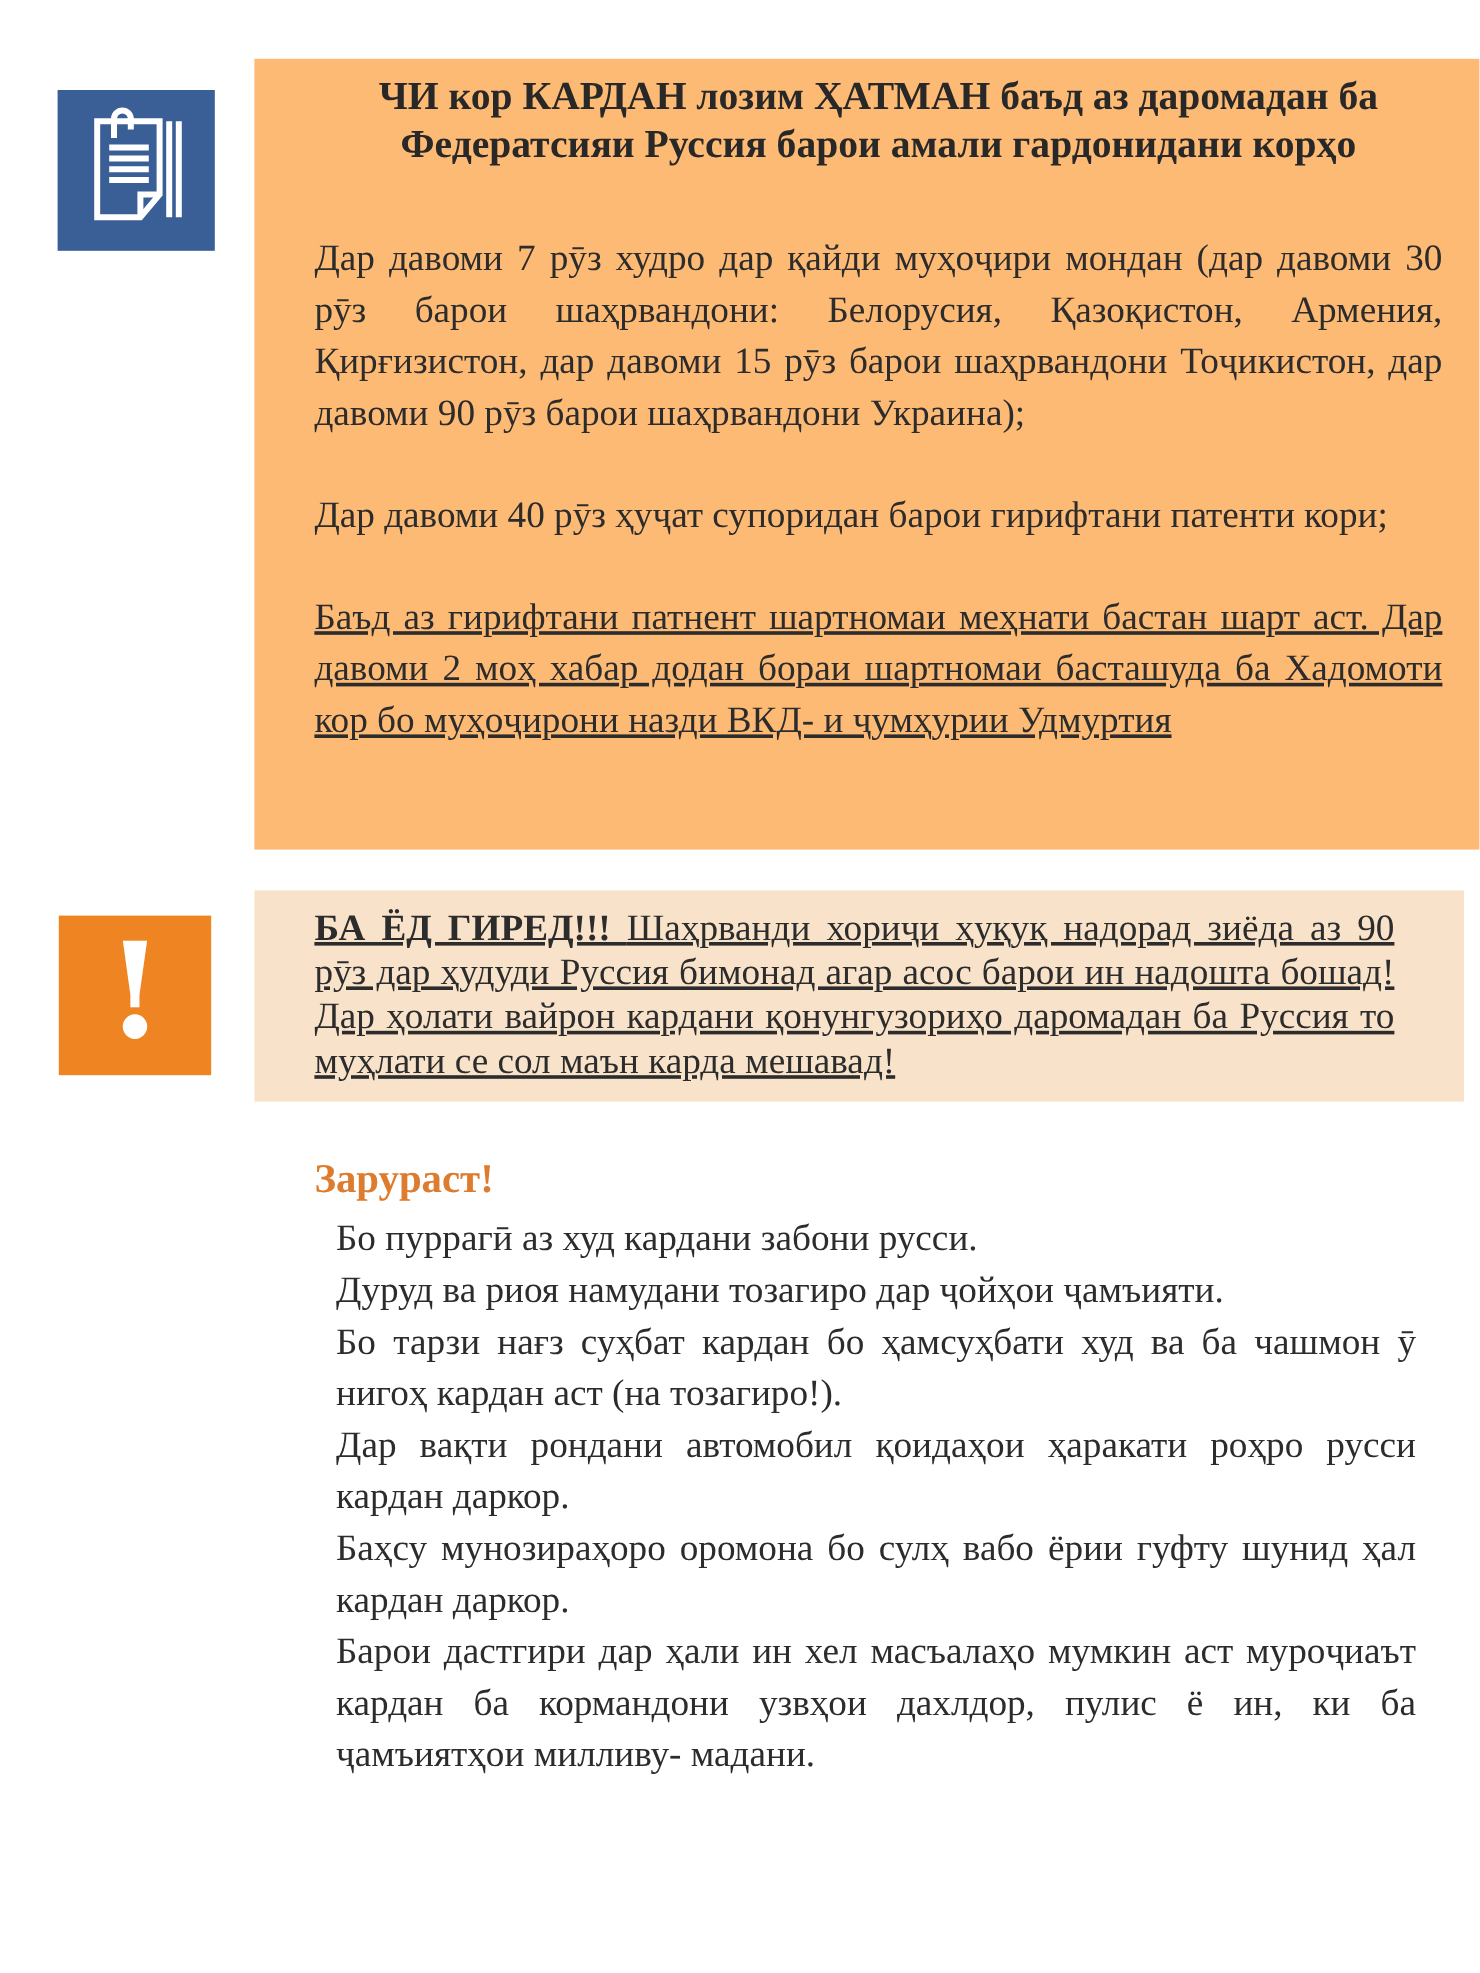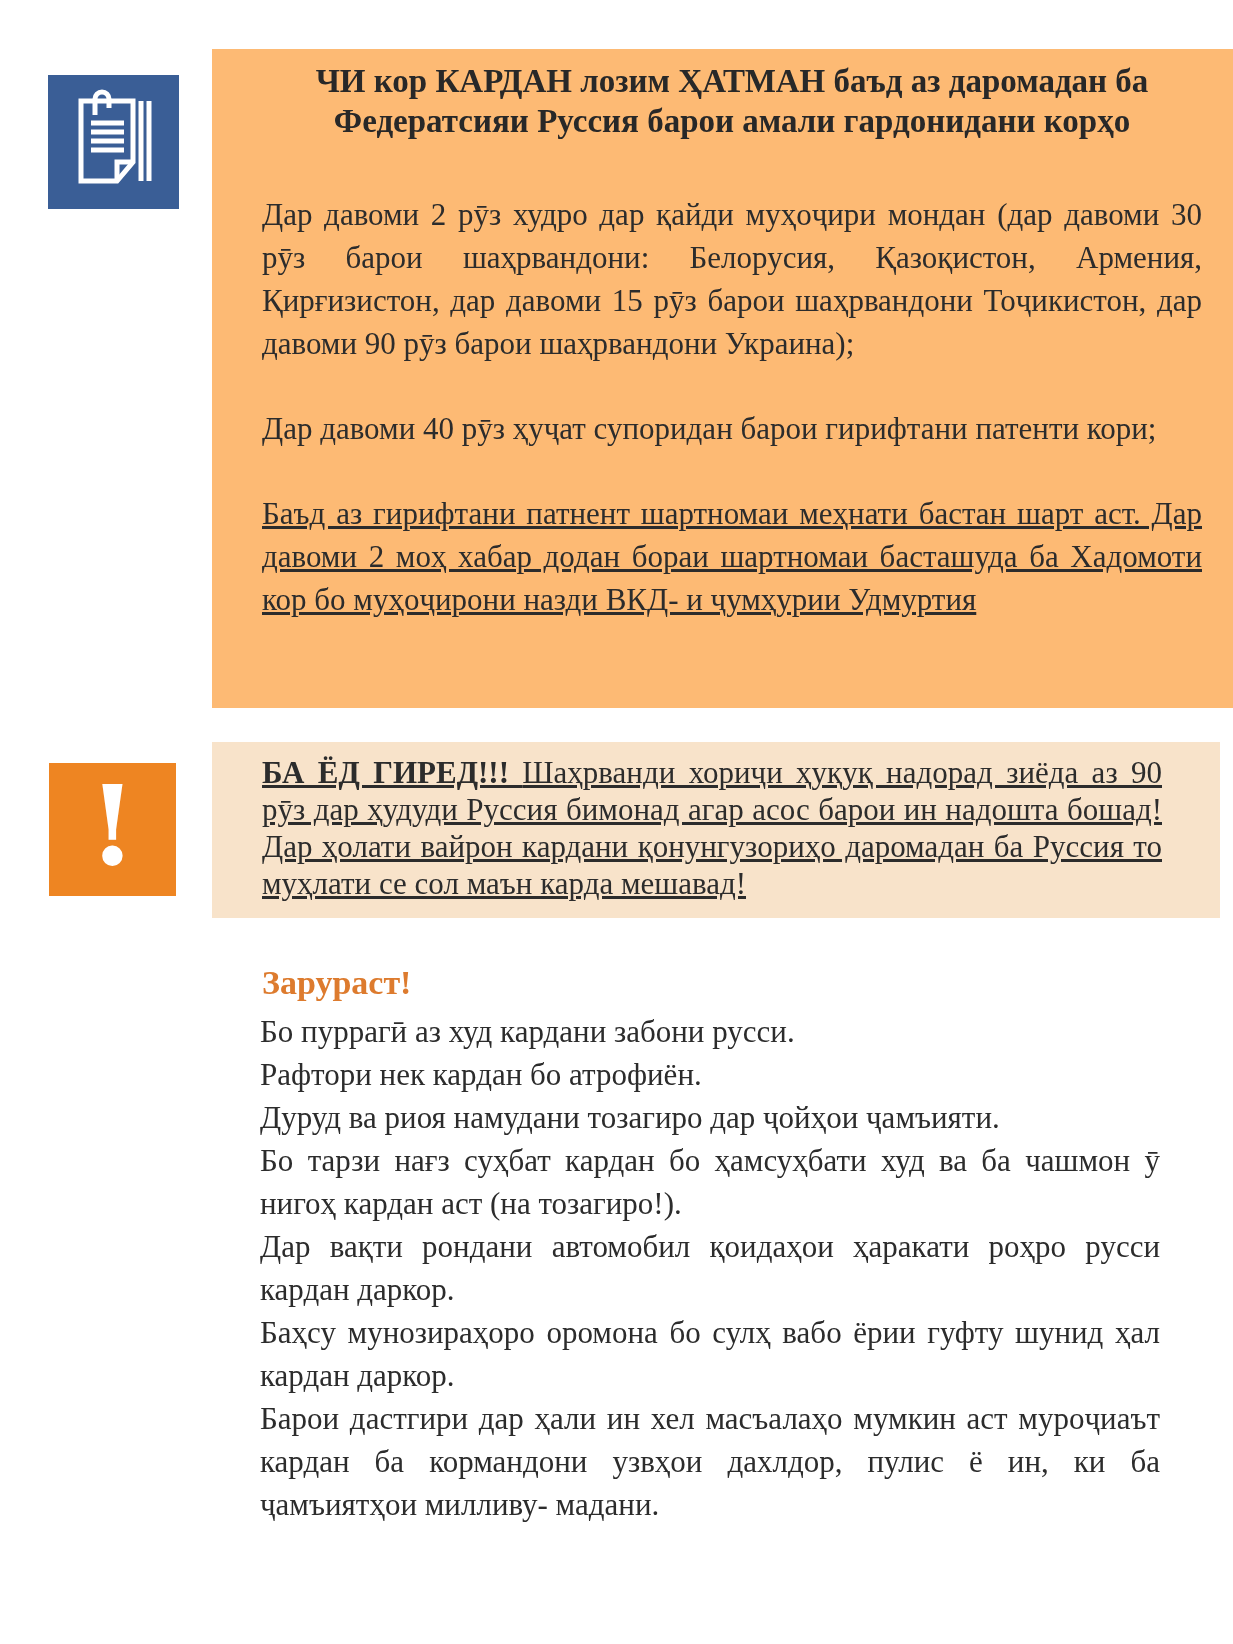--- a/index.html
+++ b/index.html
@@ -80,21 +80,21 @@
     left: 262px; top: 963px;
     width: 900px;
     margin: 0;
     font-size: 34px;
     line-height: 40px;
     font-weight: bold;
     color: #dd7b2e;
   }
   .req-body {
     position: absolute;
-    left: 260px; top: 1010px;
+    left: 280px; top: 1010px;
     width: 900px;
   }
   .req-body p {
     margin: 0;
     font-size: 31px;
     line-height: 43px;
     text-align: justify;
   }
 
   .doc-glyph { width: 100%; height: 100%; display: block; }
@@ -120,37 +120,36 @@
 
       <path d="M47 40 V24 a7 7 0 1 1 14 0 v9"></path>
     </svg>
   </div>
 
   <section class="info-panel">
     <h1 class="info-heading">
       <span>ЧИ кор КАРДАН лозим ҲАТМАН баъд аз даромадан ба</span><br>
       <span>Федератсияи Руссия барои  амали гардонидани корҳо</span>
     </h1>
-    <p class="body-par">Дар давоми 2 рӯз худро дар қайди муҳоҷири мондан (дар давоми 30 рӯз барои шаҳрвандони: Белорусия, Қазоқистон, Армения, Қирғизистон, дар давоми 15 рӯз барои шаҳрвандони Тоҷикистон, дар давоми 90 рӯз барои шаҳрвандони Украина);</p>
+    <p class="body-par">Дар давоми 7 рӯз худро дар қайди муҳоҷири мондан (дар давоми 30 рӯз барои шаҳрвандони: Белорусия, Қазоқистон, Армения, Қирғизистон, дар давоми 15 рӯз барои шаҳрвандони Тоҷикистон, дар давоми 90 рӯз барои шаҳрвандони Украина);</p>
     <p class="body-par">Дар давоми 40 рӯз ҳуҷат супоридан барои гирифтани патенти кори;</p>
     <p class="body-par">Баъд аз гирифтани патнент шартномаи меҳнати бастан шарт аст. Дар давоми 2 моҳ хабар додан бораи шартномаи басташуда ба Хадомоти кор бо муҳоҷирони назди ВКД- и ҷумҳурии Удмуртия</p>
   </section>
 
   <div class="tile alert-tile">
     <span class="bang">!</span>
   </div>
 
   <section class="alert-panel">
     <p><strong class="lead">БА ЁД ГИРЕД!!! </strong><span>Шаҳрванди хориҷи ҳуқуқ надорад зиёда аз 90 рӯз дар ҳудуди Руссия бимонад агар асос барои ин надошта бошад! Дар ҳолати вайрон кардани қонунгузориҳо даромадан ба Руссия то муҳлати се сол маън карда мешавад!</span></p>
   </section>
 
   <h2 class="req-heading">Зарураст!</h2>
   <section class="req-body">
     <p>Бо пуррагӣ аз худ кардани забони русси.</p>
-    <p>Рафтори нек кардан бо атрофиён.</p>
     <p>Дуруд ва риоя намудани тозагиро дар ҷойҳои ҷамъияти.</p>
     <p>Бо тарзи нағз суҳбат кардан бо ҳамсуҳбати худ ва ба чашмон ӯ нигоҳ кардан аст (на тозагиро!).</p>
     <p>Дар вақти рондани автомобил қоидаҳои ҳаракати роҳро русси кардан даркор.</p>
     <p>Баҳсу мунозираҳоро оромона бо сулҳ вабо ёрии гуфту шунид ҳал кардан даркор.</p>
     <p>Барои дастгири дар ҳали ин хел масъалаҳо мумкин аст муроҷиаът кардан ба кормандони узвҳои дахлдор, пулис ё ин, ки ба ҷамъиятҳои милливу- мадани.</p>
   </section>
 
 </div>
 
 </body></html>

